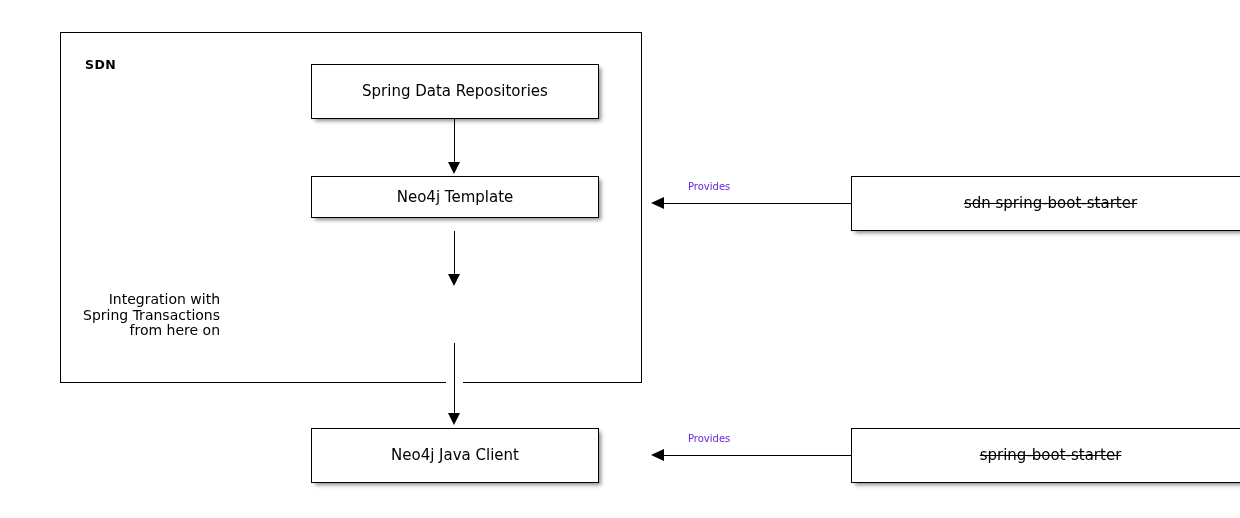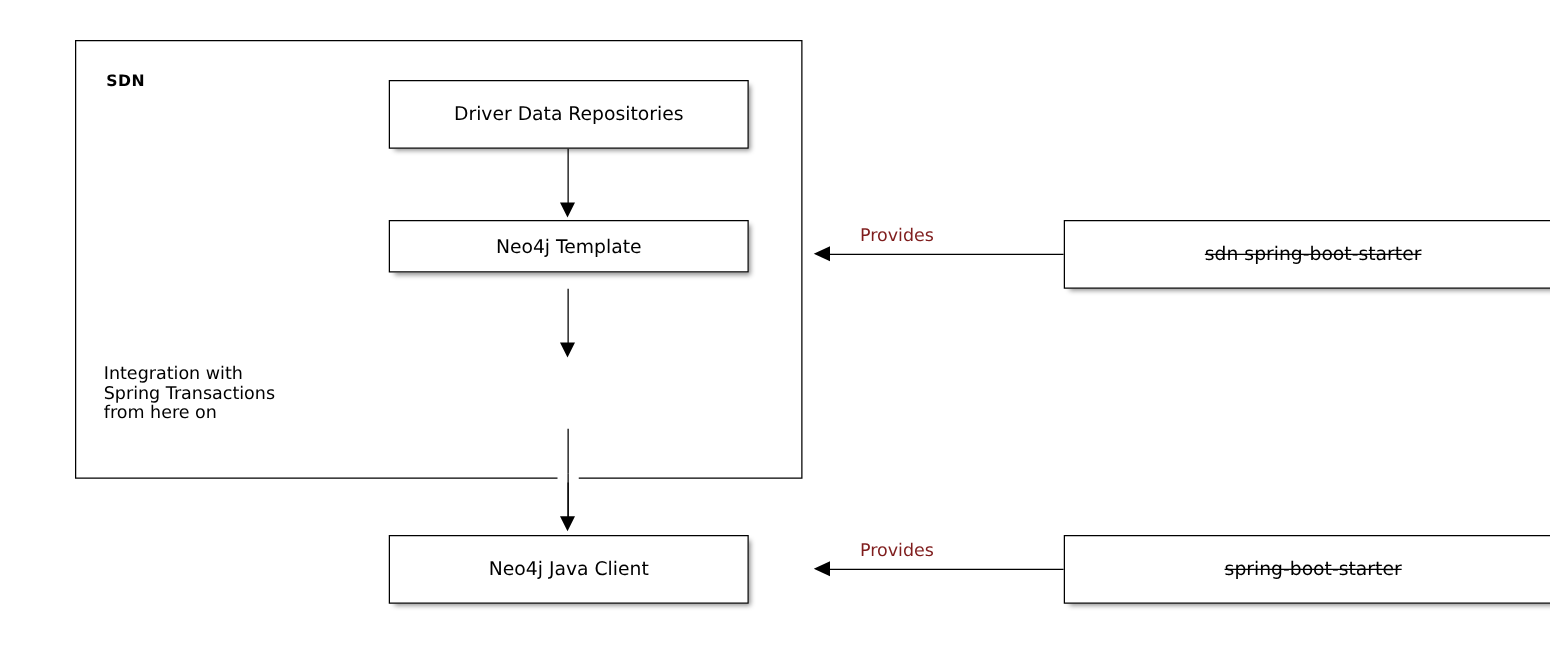--- a/index.html
+++ b/index.html
@@ -87,31 +87,32 @@
   }
 
   
   .line-mask {
     position: absolute;
     background: #ffffff;
   }
 
   .edge-label {
     position: absolute;
-    font-size: 14px;
+    font-size: 10px;
     white-space: nowrap;
-    color: #7f1d1d;
+    color: #6d28d9;
   }
 
   .note-text {
     position: absolute;
     font-size: 14px;
     line-height: 1.12;
     white-space: pre-line;
     color: #000000;
+    text-align: right;
   }
 </style>
 </head>
 <body>
 
 <div id="diagram">
 
   <div class="package" style="left:25px; top:32px; width:582px; height:351px;"></div>
   <div class="package-label" style="left:50px; top:57px;">SDN</div>
 
@@ -124,21 +125,21 @@
 
   <div class="vline" style="left:419px; top:231px; height:45px;"></div>
   <div class="arrow-down" style="left:413px; top:274px;"></div>
 
   <div class="vline" style="left:419px; top:343px; height:72px;"></div>
   <div class="line-mask" style="left:411px; top:379px; width:17px; height:7px;"></div>
   <div class="vline" style="left:419px; top:379px; height:36px;"></div>
   <div class="arrow-down" style="left:413px; top:413px;"></div>
 
   <div class="node" style="left:276px; top:64px; width:288px; height:55px;">
-    <span class="node-label">Driver Data Repositories</span>
+    <span class="node-label">Spring Data Repositories</span>
   </div>
 
   <div class="node" style="left:276px; top:176px; width:288px; height:42px;">
     <span class="node-label">Neo4j Template</span>
   </div>
 
 
   <div class="node" style="left:276px; top:428px; width:288px; height:55px;">
     <span class="node-label">Neo4j Java Client</span>
   </div>

